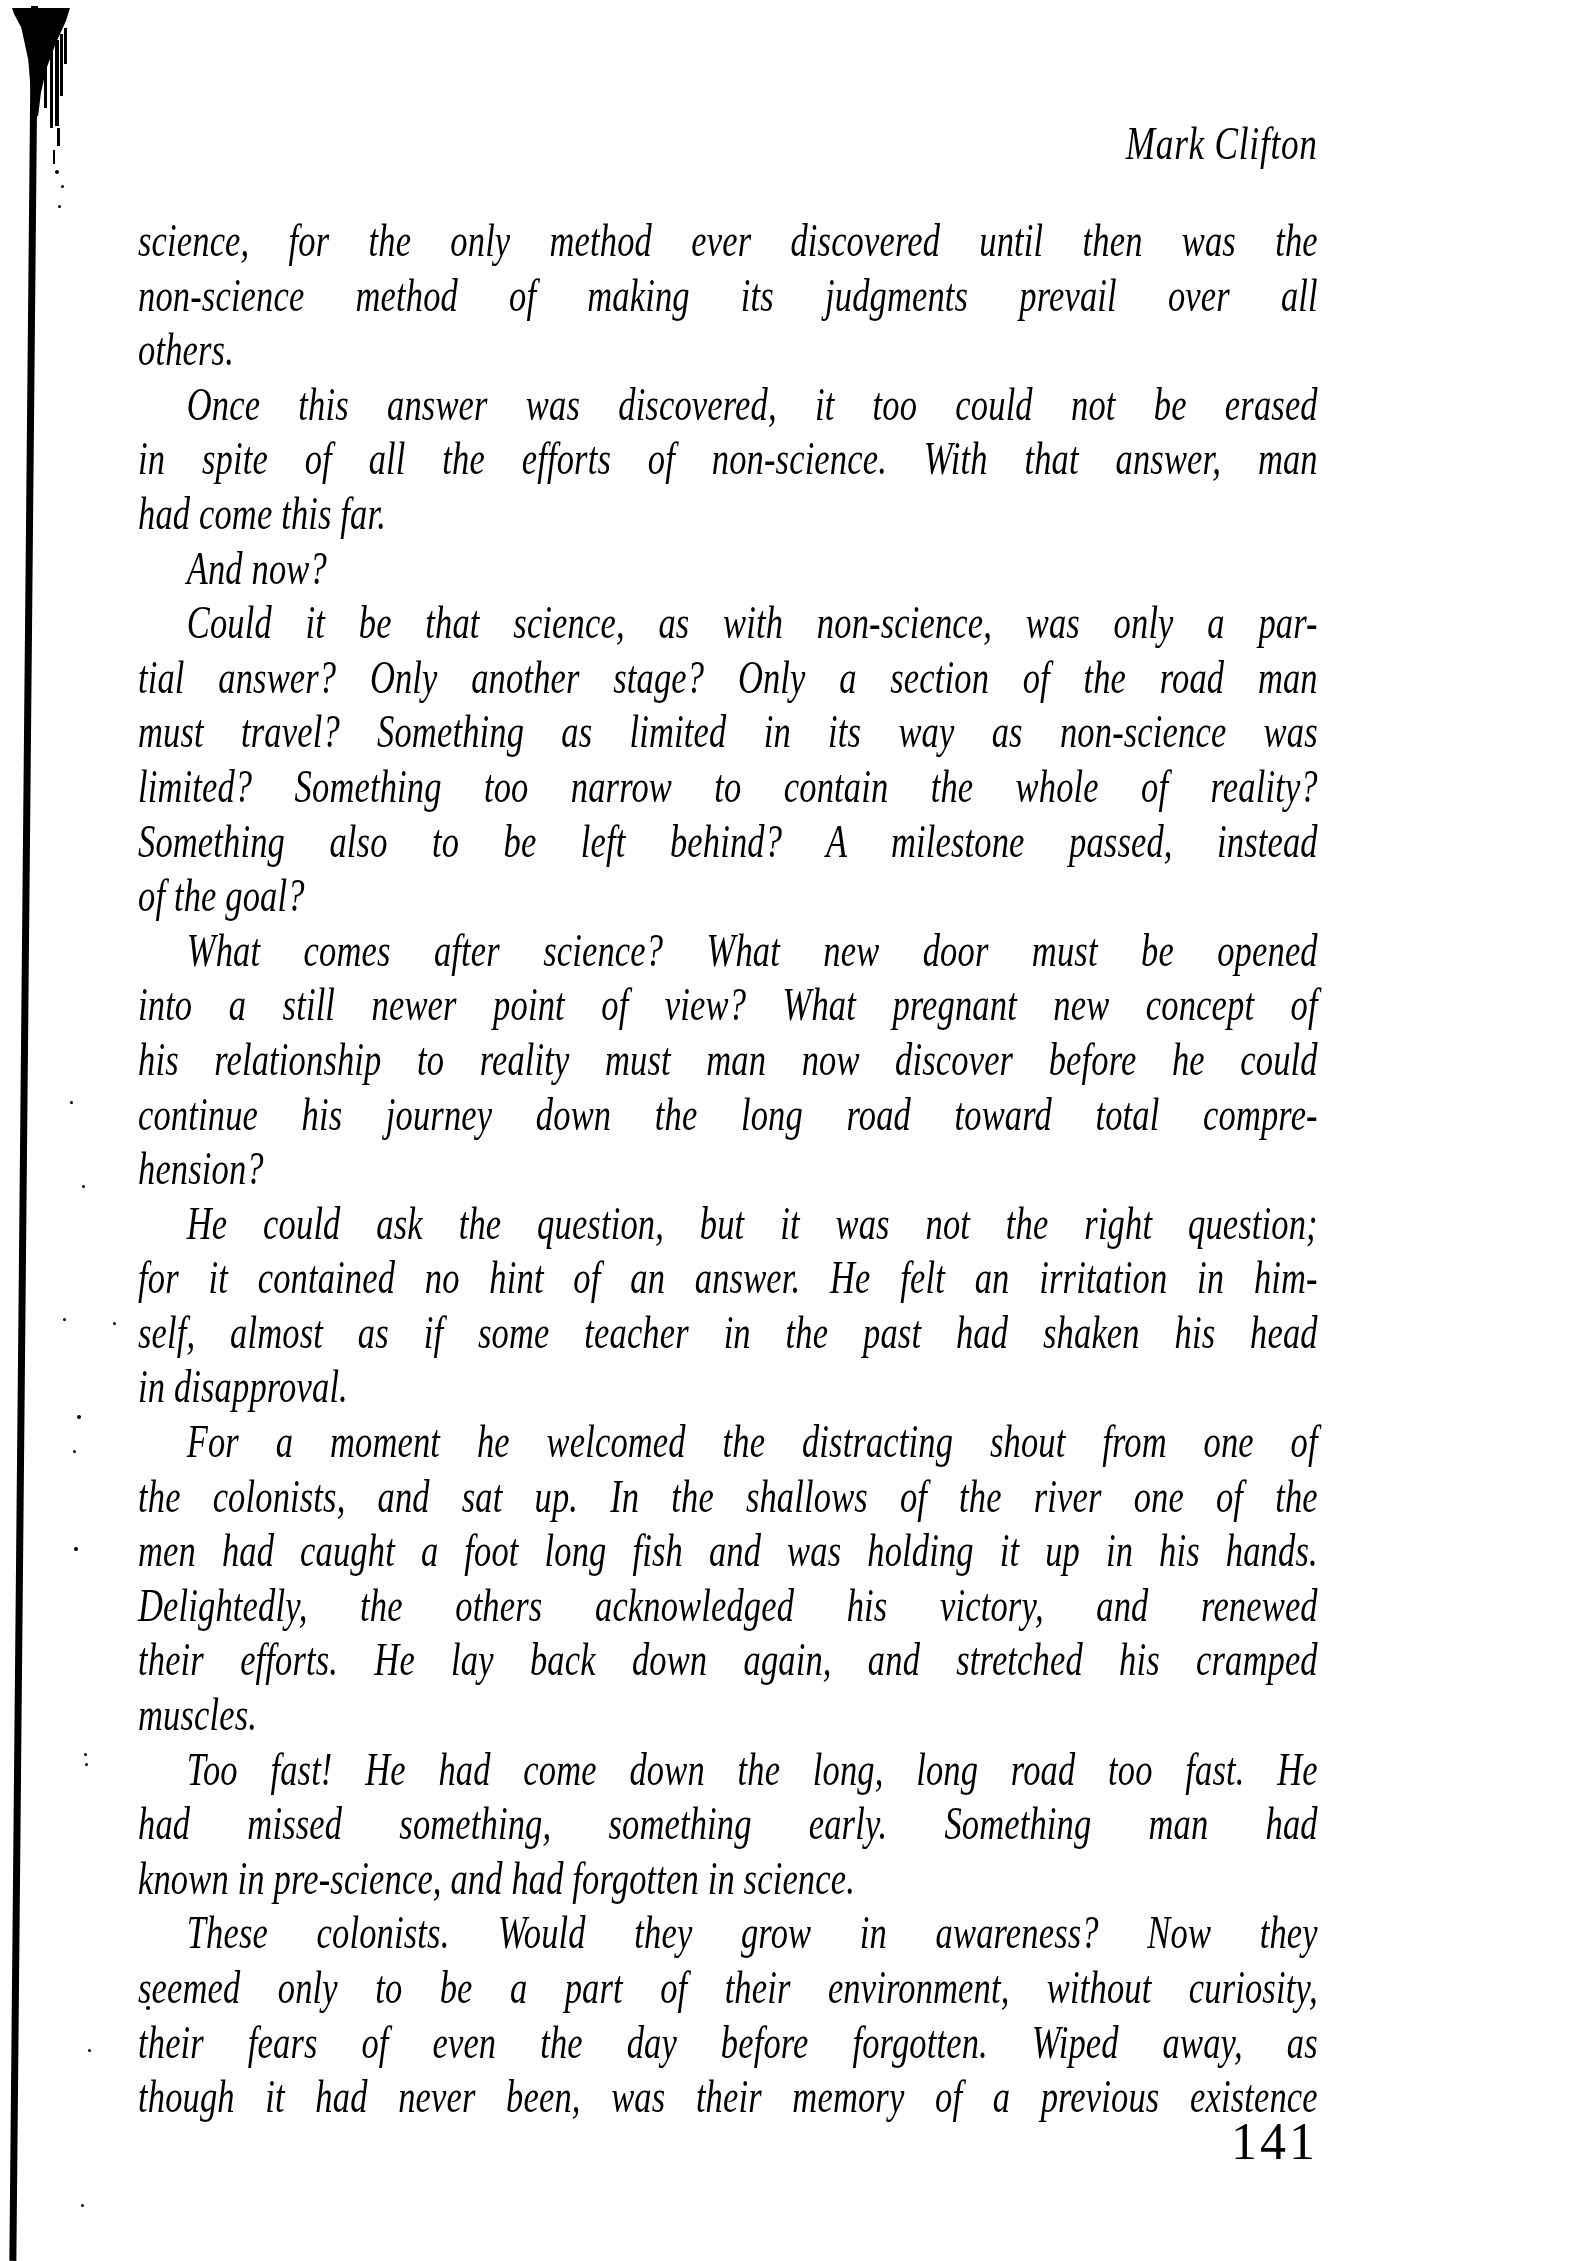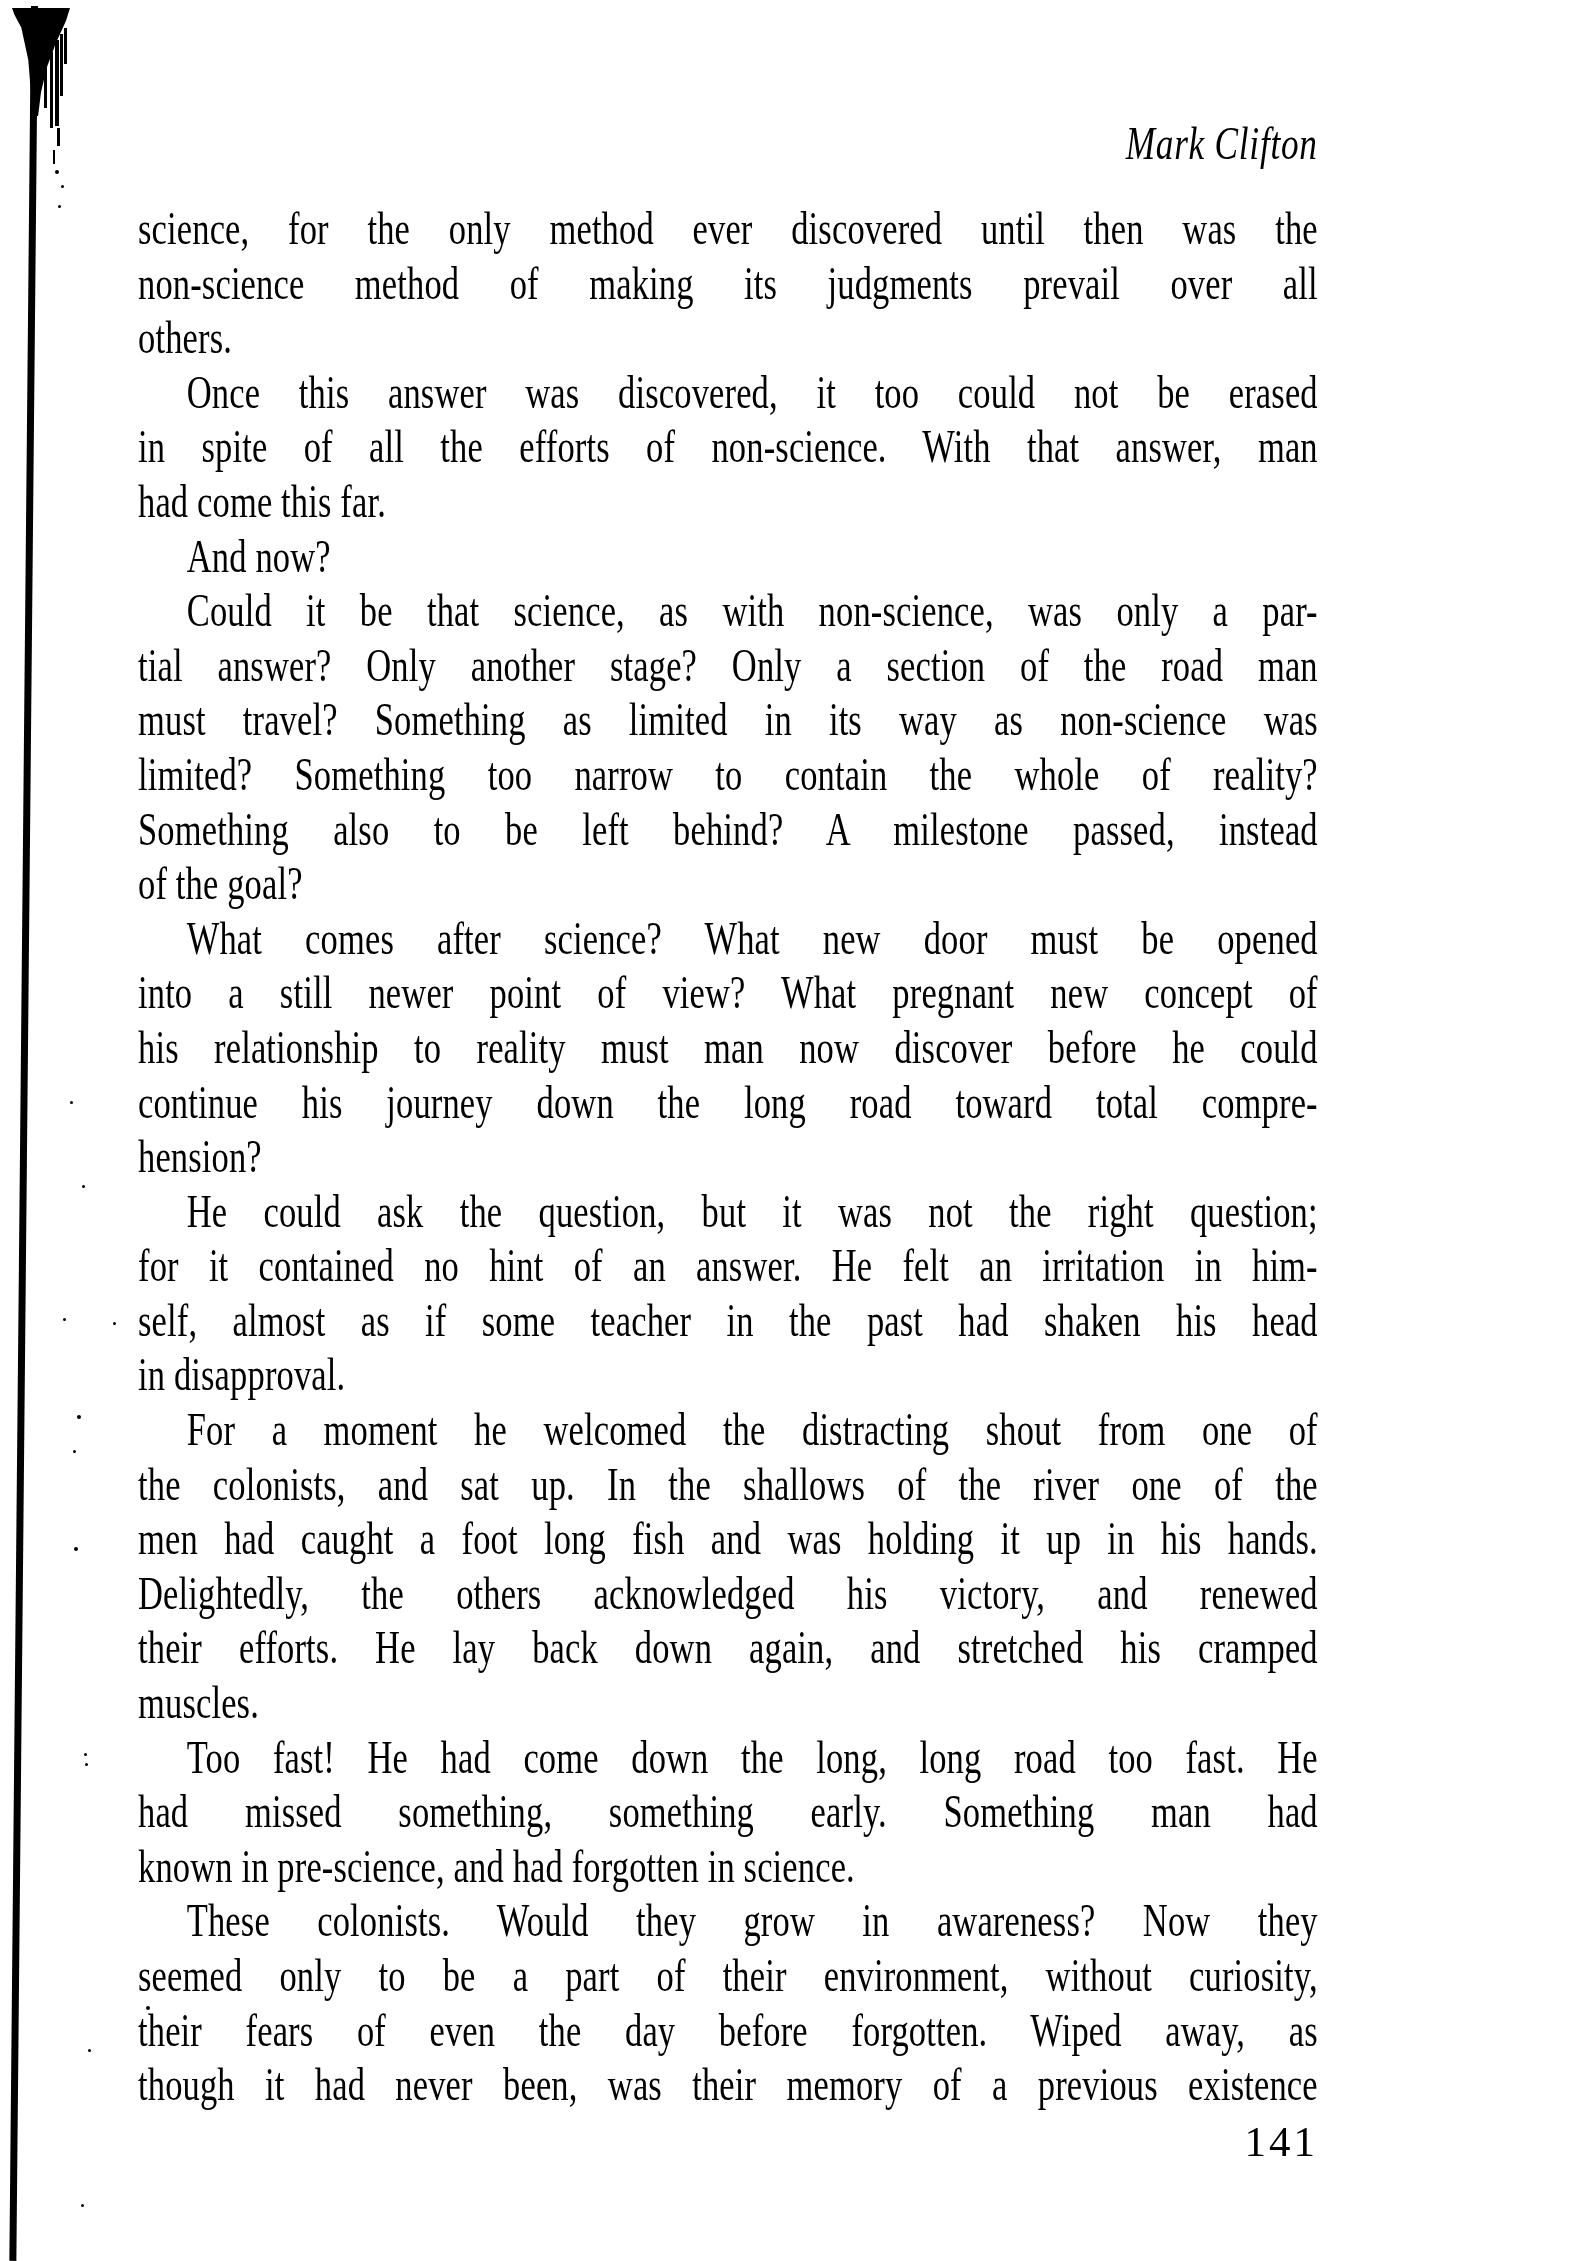--- a/index.html
+++ b/index.html
@@ -29,22 +29,23 @@
     left: 12px; top: 8px;
     width: 58px; height: 108px;
     background: #000;
     clip-path: polygon(0% 0%, 100% 0%, 93% 12%, 76% 32%, 60% 55%, 50% 78%, 45% 100%, 36% 100%, 28% 48%, 16% 18%, 4% 6%);
   }
   .streak, .speck { position: absolute; background: #000; }
   .speck { border-radius: 50%; }
   
   .text-col {
     position: absolute;
-    left: 138px; top: 202px;
+    left: 138px; top: 214px;
     width: 1180px;
+    font-style: italic;
   }
   .ln {
     width: 1573px;
     transform: scaleX(0.75);
     transform-origin: 0 0;
     font-size: 46px;
     line-height: 54.6px;
     letter-spacing: 0.2px;
     text-align: justify;
     text-align-last: justify;
@@ -62,21 +63,21 @@
     line-height: 54px;
     font-style: italic;
     text-align: right;
     letter-spacing: 1px;
   }
   .page-number {
     position: absolute;
     left: 138px; top: 2120px;
     width: 1180px;
     text-align: right;
-    font-size: 43px;
+    font-size: 52px;
     line-height: 44px;
     letter-spacing: 3px;
   }
 </style>
 </head>
 <body>
 
 <div class="page">
 
   <div class="ink-bar"></div>

